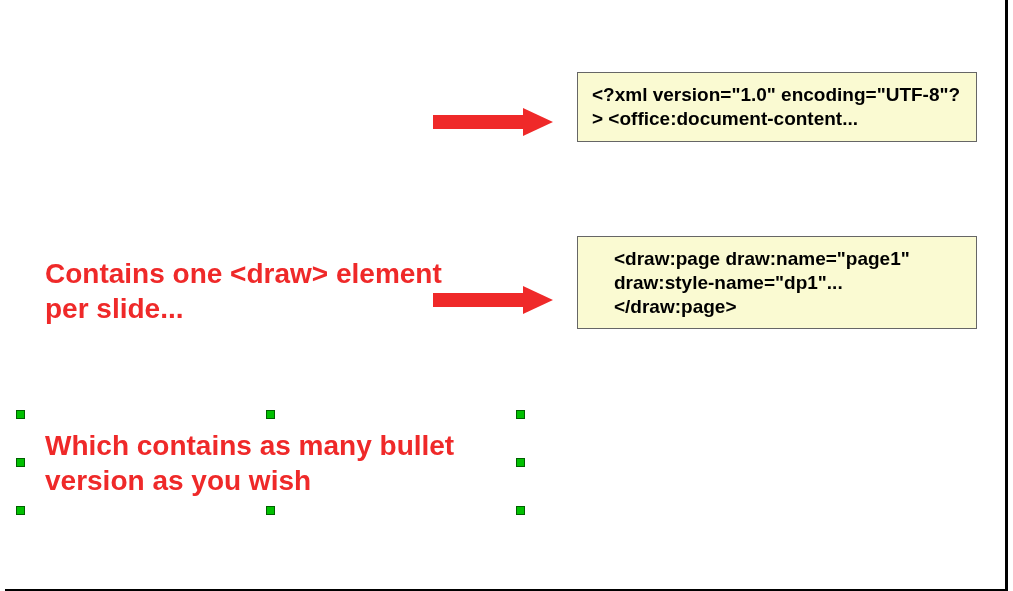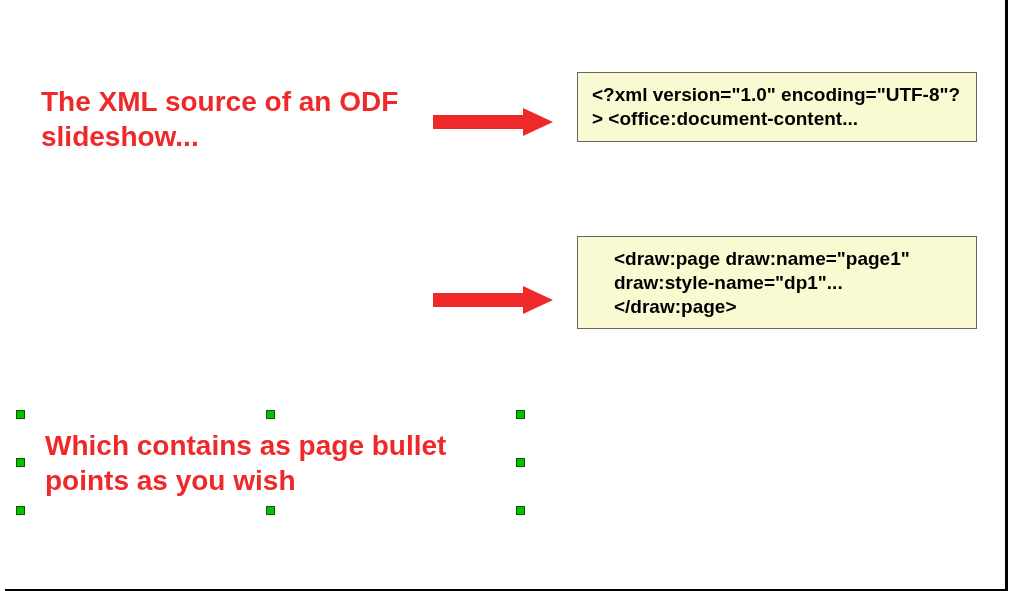--- a/index.html
+++ b/index.html
@@ -87,34 +87,34 @@
   .h-mr { left: 496px; top: 44px; }
   .h-bl { left: -4px; top: 92px; }
   .h-bm { left: 246px; top: 92px; }
   .h-br { left: 496px; top: 92px; }
 </style>
 </head>
 <body>
 
 <div class="slide">
 
-  <div class="red-text t1">The XML source of an ODF slideshow...</div>
   <div class="arrow a1">
     <div class="shaft"></div>
       <div class="head"></div>
   </div>
   <div class="code-box c1">&lt;?xml version="1.0" encoding="UTF-8"?&gt; &lt;office:document-content...</div>
 
+  <div class="red-text t2">Contains one &lt;draw&gt; element per slide...</div>
   <div class="arrow a2">
     <div class="shaft"></div>
       <div class="head"></div>
   </div>
   <div class="code-box c2">&lt;draw:page draw:name="page1" draw:style-name="dp1"...&lt;/draw:page&gt;</div>
 
-  <div class="red-text t3">Which contains as page bullet points as you wish</div>
+  <div class="red-text t3">Which contains as many bullet version as you wish</div>
 
   <div class="selbox">
     <div class="handle h-tl"></div>
     <div class="handle h-tm"></div>
     <div class="handle h-tr"></div>
     <div class="handle h-ml"></div>
     <div class="handle h-mr"></div>
     <div class="handle h-bl"></div>
     <div class="handle h-bm"></div>
     <div class="handle h-br"></div>

